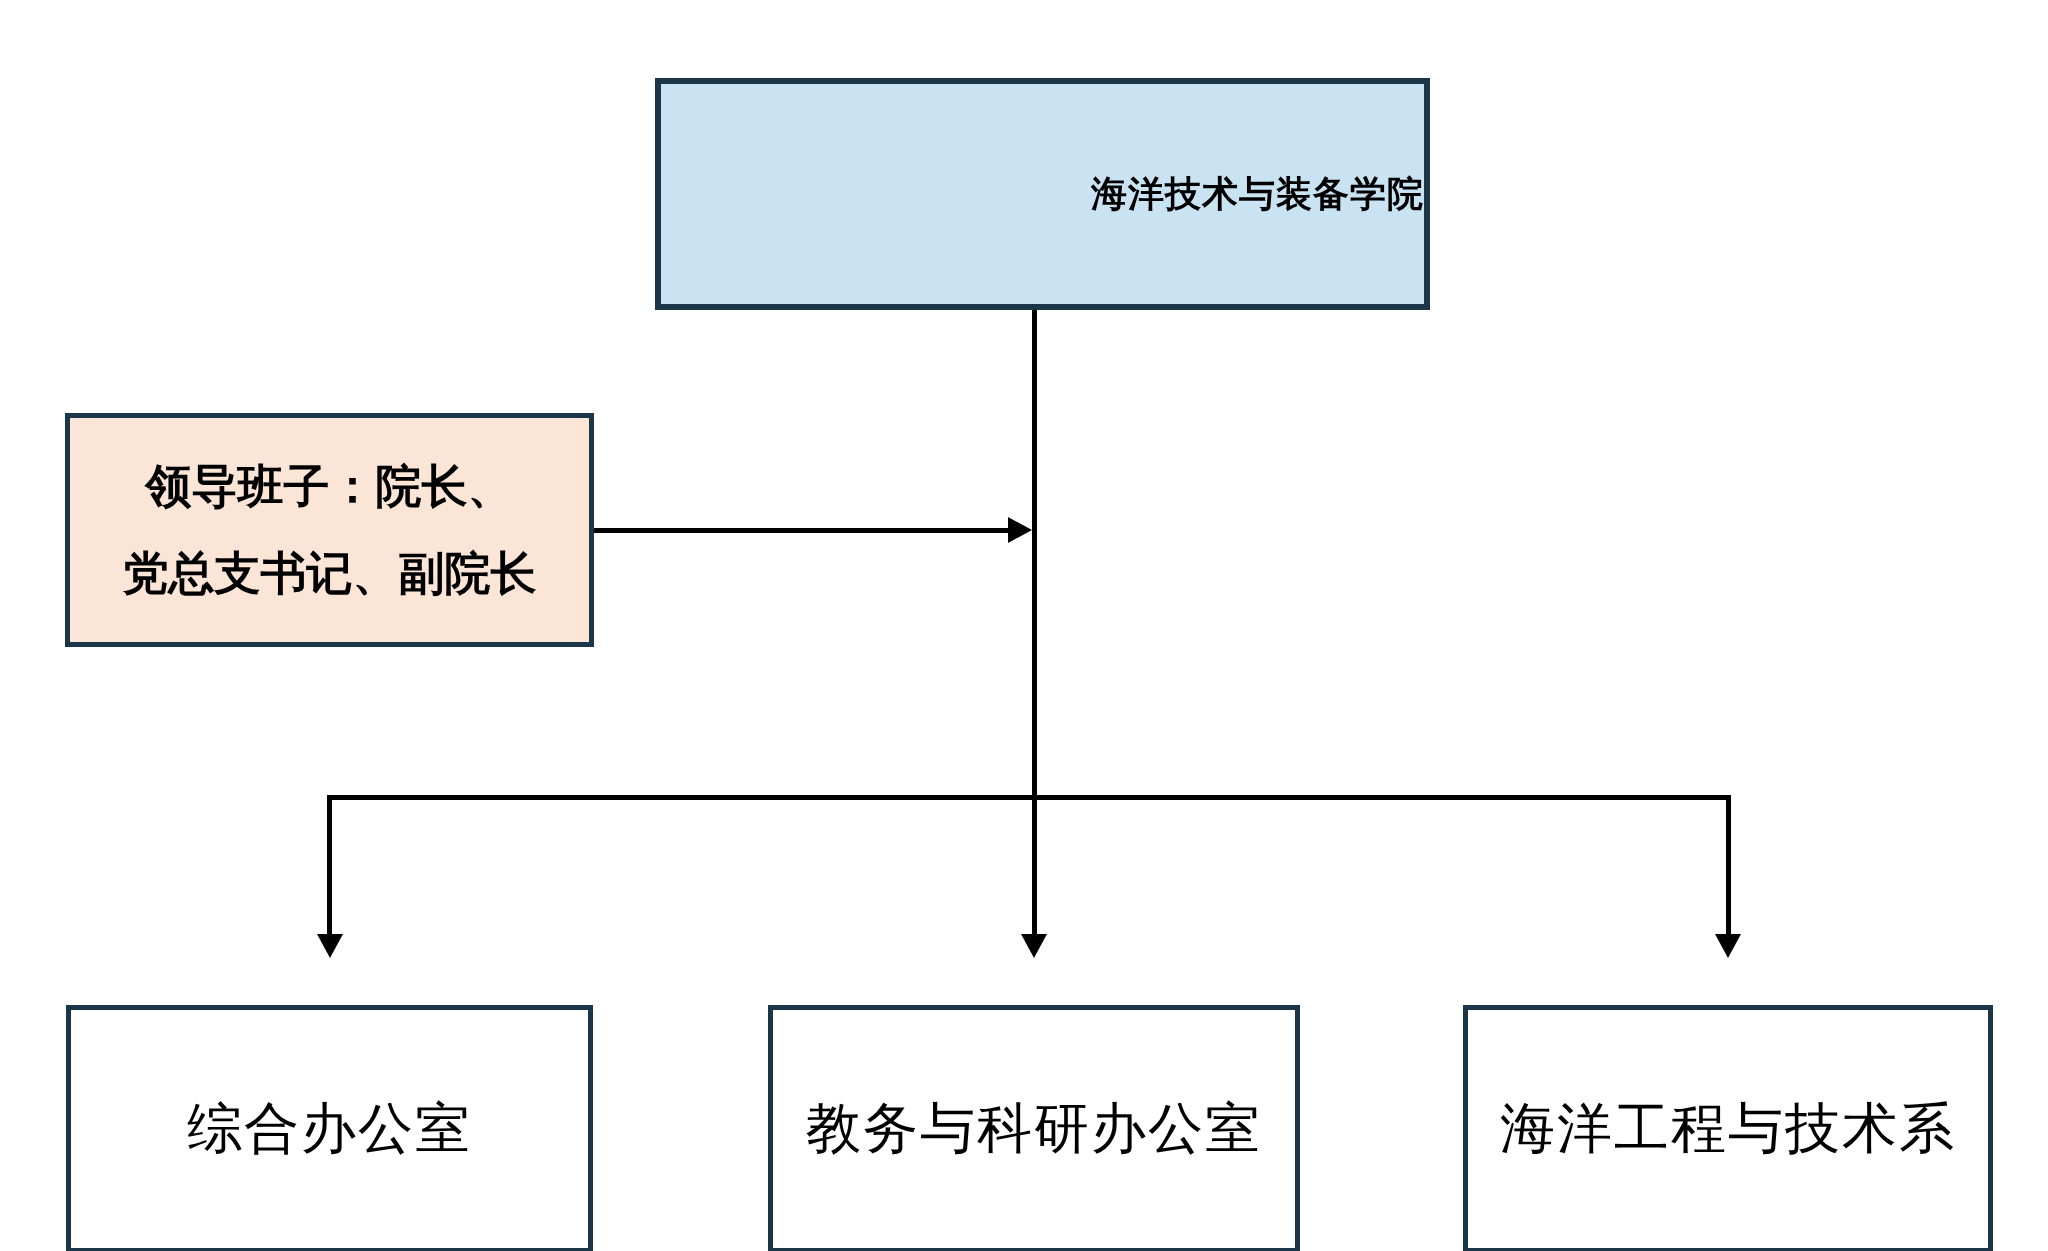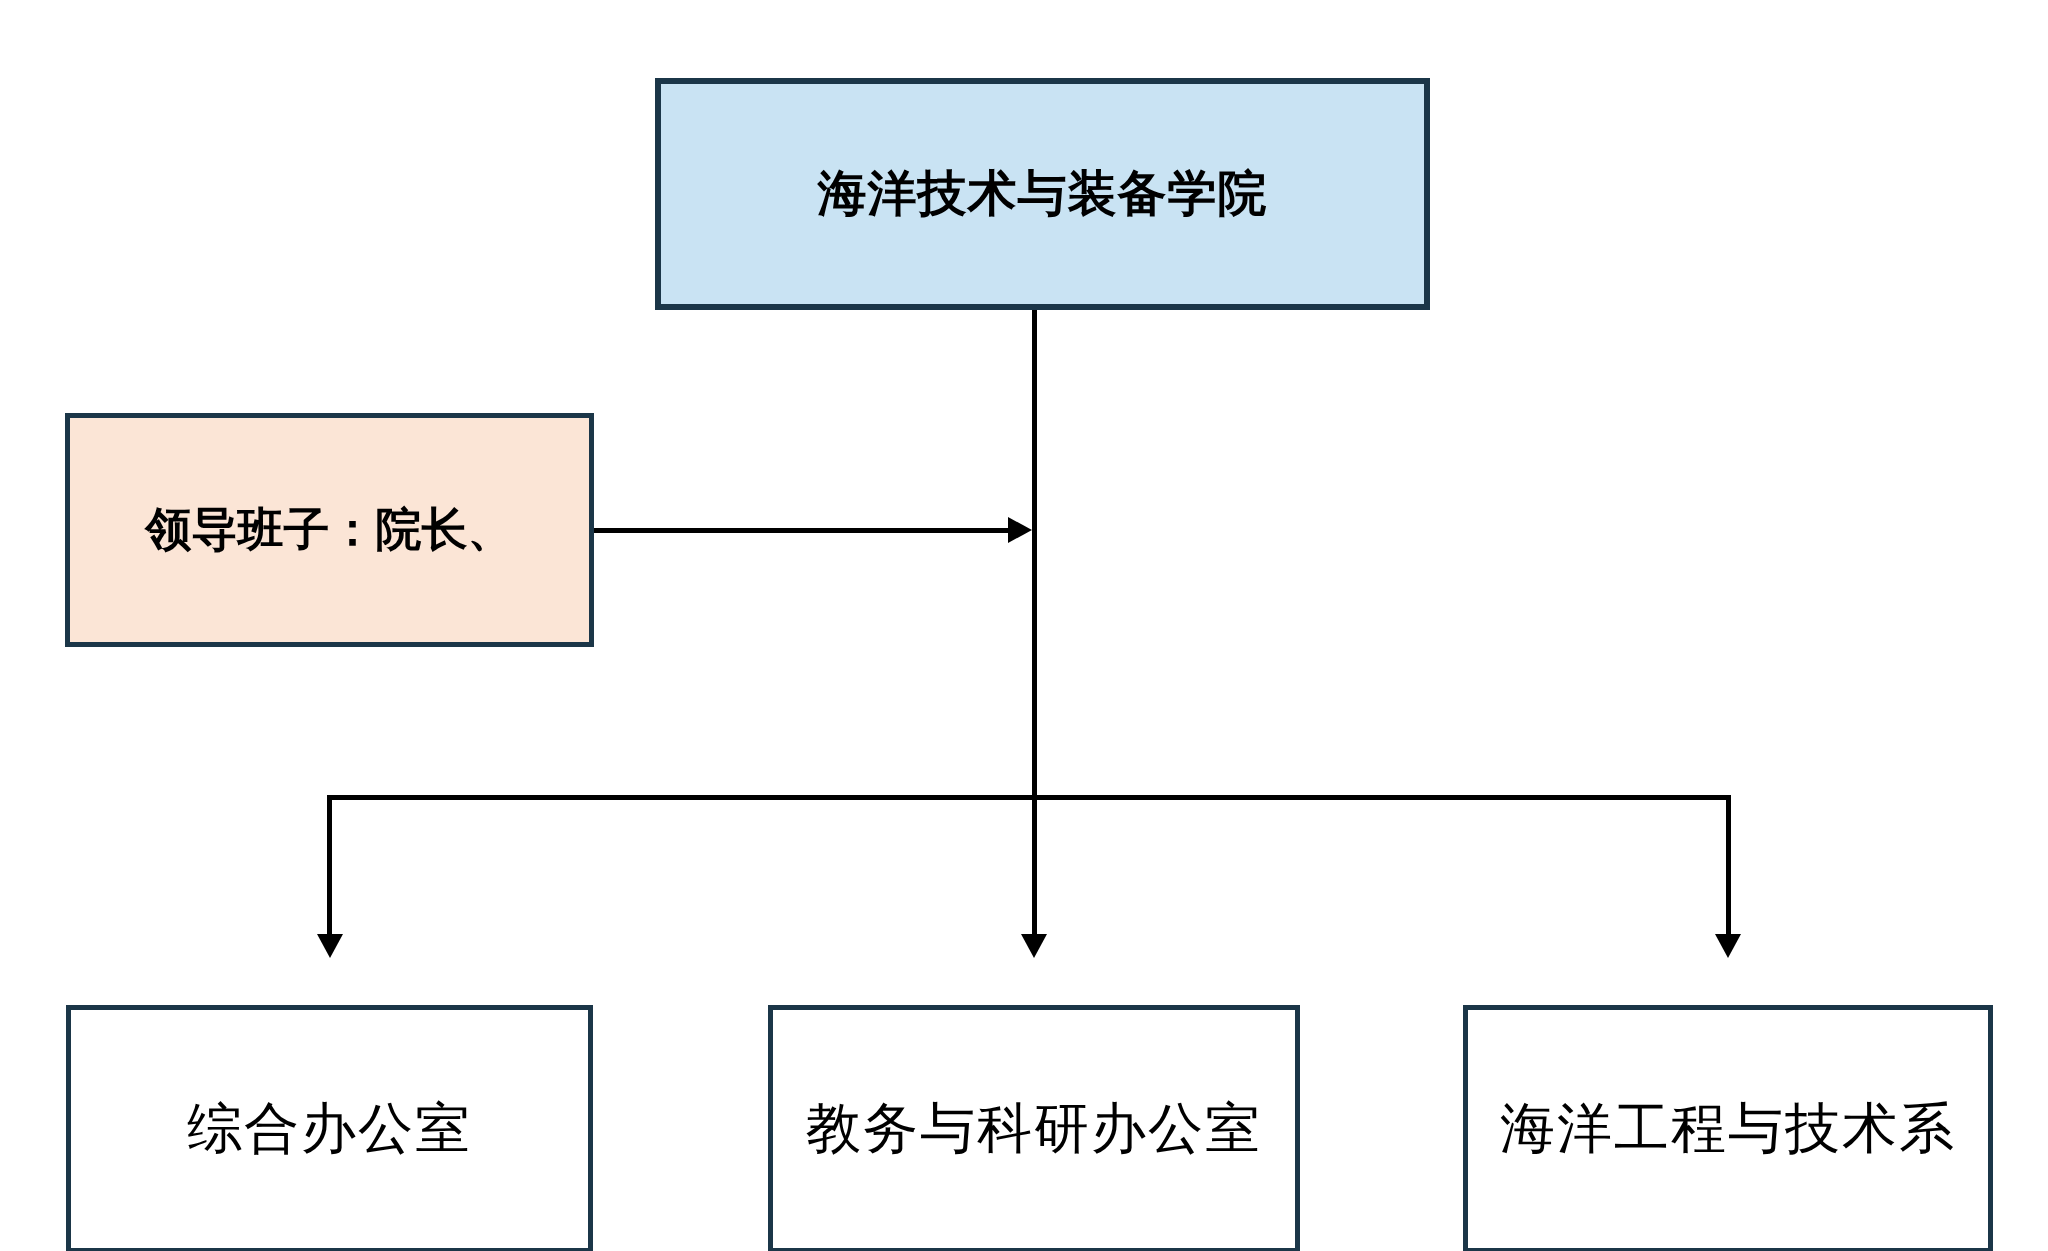--- a/index.html
+++ b/index.html
@@ -25,22 +25,23 @@
     position: absolute;
     display: flex;
     align-items: center;
     justify-content: center;
     text-align: center;
   }
   .node-root {
     left: 655px; top: 78px; width: 775px; height: 232px;
     background: var(--root-fill);
     border: 6px solid var(--box-border);
-    font-size: 49px; font-weight: bold;
+    font-size: 36px; font-weight: bold;
     letter-spacing: 1px;
+    justify-content: flex-end;
   }
   .node-leadership {
     left: 65px; top: 413px; width: 529px; height: 234px;
     background: var(--leadership-fill);
     border: 5px solid var(--box-border);
     font-size: 46px; font-weight: bold;
     line-height: 1.9;
   }
   .node-dept {
     top: 1005px; height: 248px;
@@ -99,20 +100,21 @@
   <div class="arrowhead arrow-down arrow-down-right"></div>
   <div class="arrowhead arrow-right"></div>
 
   <div class="node node-root">
     <span>海洋技术与装备学院</span>
   </div>
 
   <div class="node node-leadership">
     <span>
       <span>领导班子：院长、</span><br>
+      <span>党总支书记、副院长</span>
     </span>
   </div>
 
   <div class="node node-dept node-dept1">
     <span>综合办公室</span>
   </div>
 
   <div class="node node-dept node-dept3">
     <span>海洋工程与技术系</span>
   </div>

